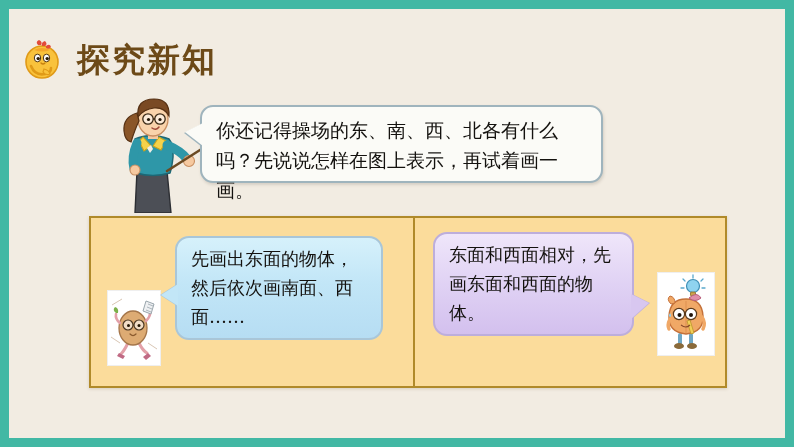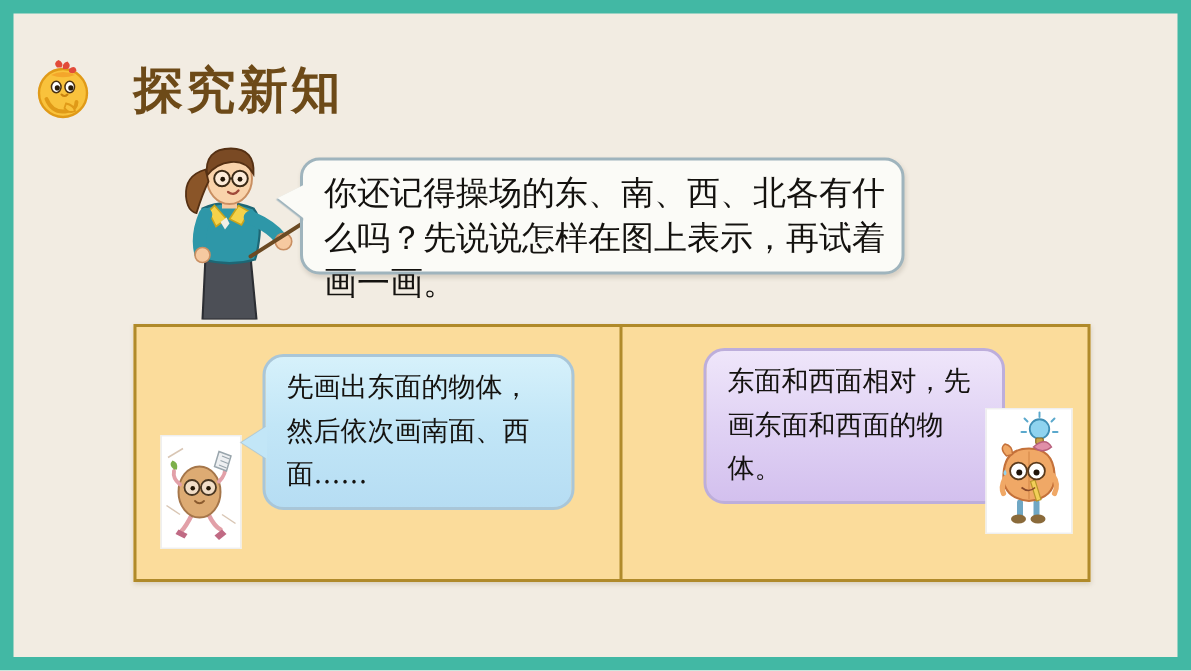--- a/index.html
+++ b/index.html
@@ -33,21 +33,21 @@
     display:flex;align-items:center;
     height:52px;
   }
   .brand-icon{
     position:relative;
     width:46px;height:46px;
     flex:0 0 46px;
   }
   .brand-icon svg{display:block;width:46px;height:46px;}
   .page-title{
-    margin-left:24px;
+    margin-left:12px;
     font-size:33px;
     font-weight:bold;
     color:#6d4a18;
     letter-spacing:2px;
     line-height:1;
     white-space:nowrap;
     font-family:"DejaVu Sans","Liberation Sans",sans-serif;
   }
 
   
@@ -66,21 +66,21 @@
     background:#fbfbf7;
     border:2px solid #9fb4bd;
     border-radius:13px;
     box-sizing:border-box;
     box-shadow:1px 2px 3px rgba(120,110,95,.22);
   }
   .bubble-main .txt{
     position:absolute;
     left:14px;top:8px;right:10px;
     font-family:"DejaVu Serif","Liberation Serif",serif;
-    font-size:22px;
+    font-size:19px;
     line-height:30px;
     color:#14120f;
     letter-spacing:0px;
     white-space:pre-line;
   }
   .bubble-main .tail{
     position:absolute;
     left:-17px;top:16px;
     width:0;height:0;
     border-top:9px solid transparent;
@@ -99,21 +99,21 @@
     background:#fbdc9b;
     display:flex;
     box-shadow:0 1px 3px rgba(140,120,80,.25);
   }
   .panel-cell{
     position:relative;
     height:100%;
     box-sizing:border-box;
   }
   .panel-cell.left{ width:324px; border-right:2px solid #b08a2a;padding-left:11px; }
-  .panel-cell.right{ flex:1;margin-left:36px; }
+  .panel-cell.right{ flex:1; }
 
   
   .thumb{
     position:absolute;
     background:#ffffff;
     border:1px solid #efefef;
     overflow:hidden;
   }
   .thumb.left-thumb{ left:16px; top:72px; width:52px; height:74px; }
   .thumb.right-thumb{ right:10px; top:54px; width:56px; height:82px; }

